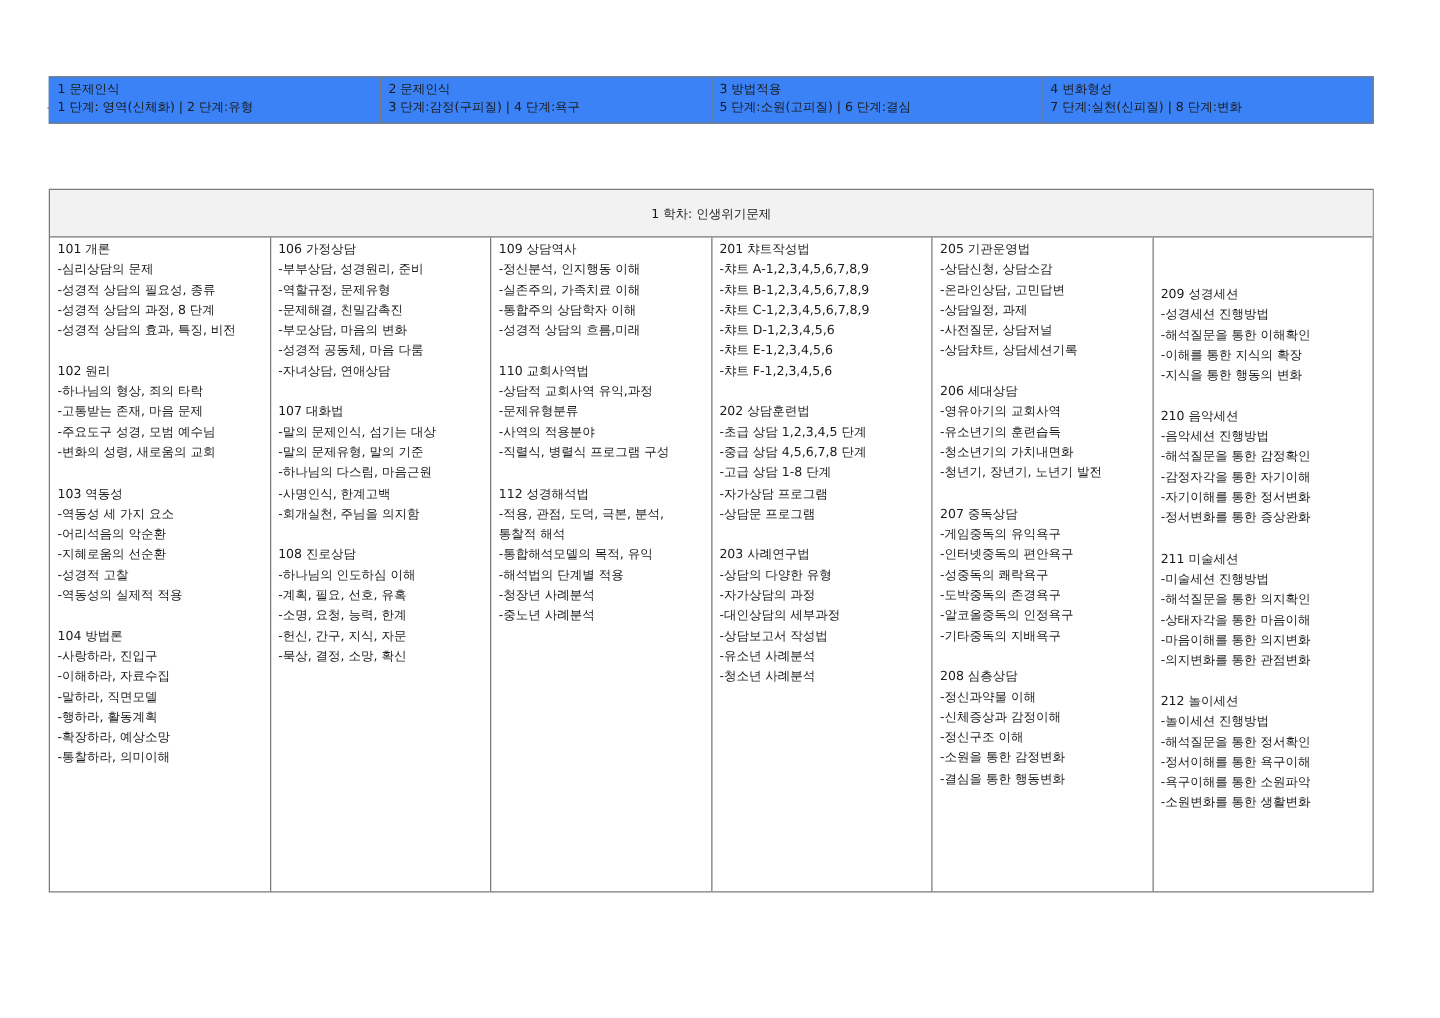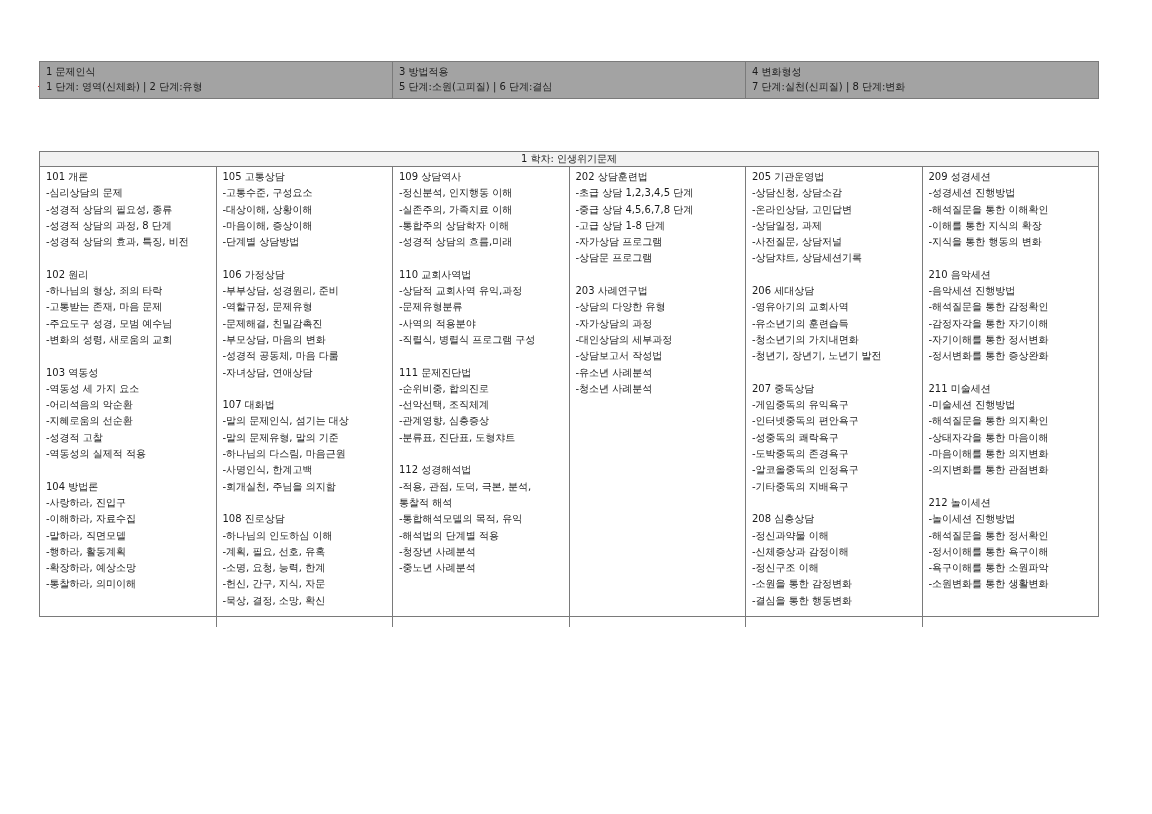--- a/index.html
+++ b/index.html
@@ -11,62 +11,66 @@
     .title {
       position: absolute; left: 38px; top: 22px;
       font-size: 17px; letter-spacing: -0.2px;
       text-decoration: underline; text-underline-offset: 3px;
       color: #ef4444;
       white-space: nowrap;
       margin-top: 44px;
     }
     .stage-bar {
       position: absolute; left: 39px; top: 61px; width: 1060px; height: 38px;
-      display: flex; border: 1px solid #7a7a7a; background: #a3a3a3;
+      display: flex; border: 1px solid #7a7a7a; background: #3b82f6;
       box-sizing: border-box;
     }
     .stage-cell {
       flex: 1; border-right: 1px solid #7a7a7a;
       padding: 2px 6px; font-size: 10px; line-height: 15px;
       box-sizing: border-box; white-space: nowrap; overflow: hidden;
     }
     .stage-cell:last-child { border-right: none; }
     .main-table {
-      position: absolute; left: 39px; top: 151px; width: 1060px; height: 466px;
+      position: absolute; left: 39px; top: 151px; width: 1060px; height: 563px;
       border: 1px solid #7a7a7a; box-sizing: border-box;
       display: flex; flex-direction: column;
     }
     .sem-header {
       height: 37px; display: flex; background: #f2f2f2;
       border-bottom: 1px solid #7a7a7a;
     }
     .sem-cell {
       flex: 1; display: flex; align-items: center; justify-content: center;
       font-size: 10px; border-right: 1px solid #7a7a7a;
     }
     .sem-cell:last-child { border-right: none; }
     .cols { flex: 1; display: flex; }
     .col {
       flex: 1; border-right: 1px solid #7a7a7a; padding: 2px 6px;
       box-sizing: border-box; font-size: 10px; line-height: 16.3px;
       overflow: hidden;
     }
-    .col:last-child { border-right: none; }
+    .col:last-child { border-right: none; margin-top: 36px; }
     .section { margin-bottom: 16.3px; }
     .section-title, .section-item { white-space: nowrap; }
   </style>
 </head>
 <body>
 
 <div class="title">Swcounsel Chart_B8_v251219: 단계별 성경적 상담이론적용</div>
 
 <div class="stage-bar" id="stage-bar">
     <div class="stage-cell">
       <div>1 문제인식</div>
       <div>1 단계: 영역(신체화) | 2 단계:유형</div>
+    </div>
+    <div class="stage-cell">
+      <div>2 문제인식</div>
+      <div>3 단계:감정(구피질) | 4 단계:욕구</div>
     </div>
     <div class="stage-cell">
       <div>3 방법적용</div>
       <div>5 단계:소원(고피질) | 6 단계:결심</div>
     </div>
     <div class="stage-cell">
       <div>4 변화형성</div>
       <div>7 단계:실천(신피질) | 8 단계:변화</div>
     </div>
   </div>
@@ -104,27 +108,20 @@
           <div class="section-item">-사랑하라, 진입구</div>
           <div class="section-item">-이해하라, 자료수집</div>
           <div class="section-item">-말하라, 직면모델</div>
           <div class="section-item">-행하라, 활동계획</div>
           <div class="section-item">-확장하라, 예상소망</div>
           <div class="section-item">-통찰하라, 의미이해</div>
         </div>
       </div>
       <div class="col">
         <div class="section">
-          <div class="section-title">105 고통상담</div>
-          <div class="section-item">-고통수준, 구성요소</div>
-          <div class="section-item">-대상이해, 상황이해</div>
-          <div class="section-item">-마음이해, 증상이해</div>
-          <div class="section-item">-단계별 상담방법</div>
-        </div>
-        <div class="section">
           <div class="section-title">106 가정상담</div>
           <div class="section-item">-부부상담, 성경원리, 준비</div>
           <div class="section-item">-역할규정, 문제유형</div>
           <div class="section-item">-문제해결, 친밀감촉진</div>
           <div class="section-item">-부모상담, 마음의 변화</div>
           <div class="section-item">-성경적 공동체, 마음 다룸</div>
           <div class="section-item">-자녀상담, 연애상담</div>
         </div>
         <div class="section">
           <div class="section-title">107 대화법</div>
@@ -152,38 +149,40 @@
           <div class="section-item">-성경적 상담의 흐름,미래</div>
         </div>
         <div class="section">
           <div class="section-title">110 교회사역법</div>
           <div class="section-item">-상담적 교회사역 유익,과정</div>
           <div class="section-item">-문제유형분류</div>
           <div class="section-item">-사역의 적용분야</div>
           <div class="section-item">-직렬식, 병렬식 프로그램 구성</div>
         </div>
         <div class="section">
-          <div class="section-title">111 문제진단법</div>
-          <div class="section-item">-순위비중, 합의진로</div>
-          <div class="section-item">-선악선택, 조직체계</div>
-          <div class="section-item">-관계영향, 심층증상</div>
-          <div class="section-item">-분류표, 진단표, 도형챠트</div>
-        </div>
-        <div class="section">
           <div class="section-title">112 성경해석법</div>
           <div class="section-item">-적용, 관점, 도덕, 극본, 분석,</div>
           <div class="section-item">통찰적 해석</div>
           <div class="section-item">-통합해석모델의 목적, 유익</div>
           <div class="section-item">-해석법의 단계별 적용</div>
           <div class="section-item">-청장년 사례분석</div>
           <div class="section-item">-중노년 사례분석</div>
         </div>
       </div>
       <div class="col">
         <div class="section">
+          <div class="section-title">201 챠트작성법</div>
+          <div class="section-item">-챠트 A-1,2,3,4,5,6,7,8,9</div>
+          <div class="section-item">-챠트 B-1,2,3,4,5,6,7,8,9</div>
+          <div class="section-item">-챠트 C-1,2,3,4,5,6,7,8,9</div>
+          <div class="section-item">-챠트 D-1,2,3,4,5,6</div>
+          <div class="section-item">-챠트 E-1,2,3,4,5,6</div>
+          <div class="section-item">-챠트 F-1,2,3,4,5,6</div>
+        </div>
+        <div class="section">
           <div class="section-title">202 상담훈련법</div>
           <div class="section-item">-초급 상담 1,2,3,4,5 단계</div>
           <div class="section-item">-중급 상담 4,5,6,7,8 단계</div>
           <div class="section-item">-고급 상담 1-8 단계</div>
           <div class="section-item">-자가상담 프로그램</div>
           <div class="section-item">-상담문 프로그램</div>
         </div>
         <div class="section">
           <div class="section-title">203 사례연구법</div>
           <div class="section-item">-상담의 다양한 유형</div>

